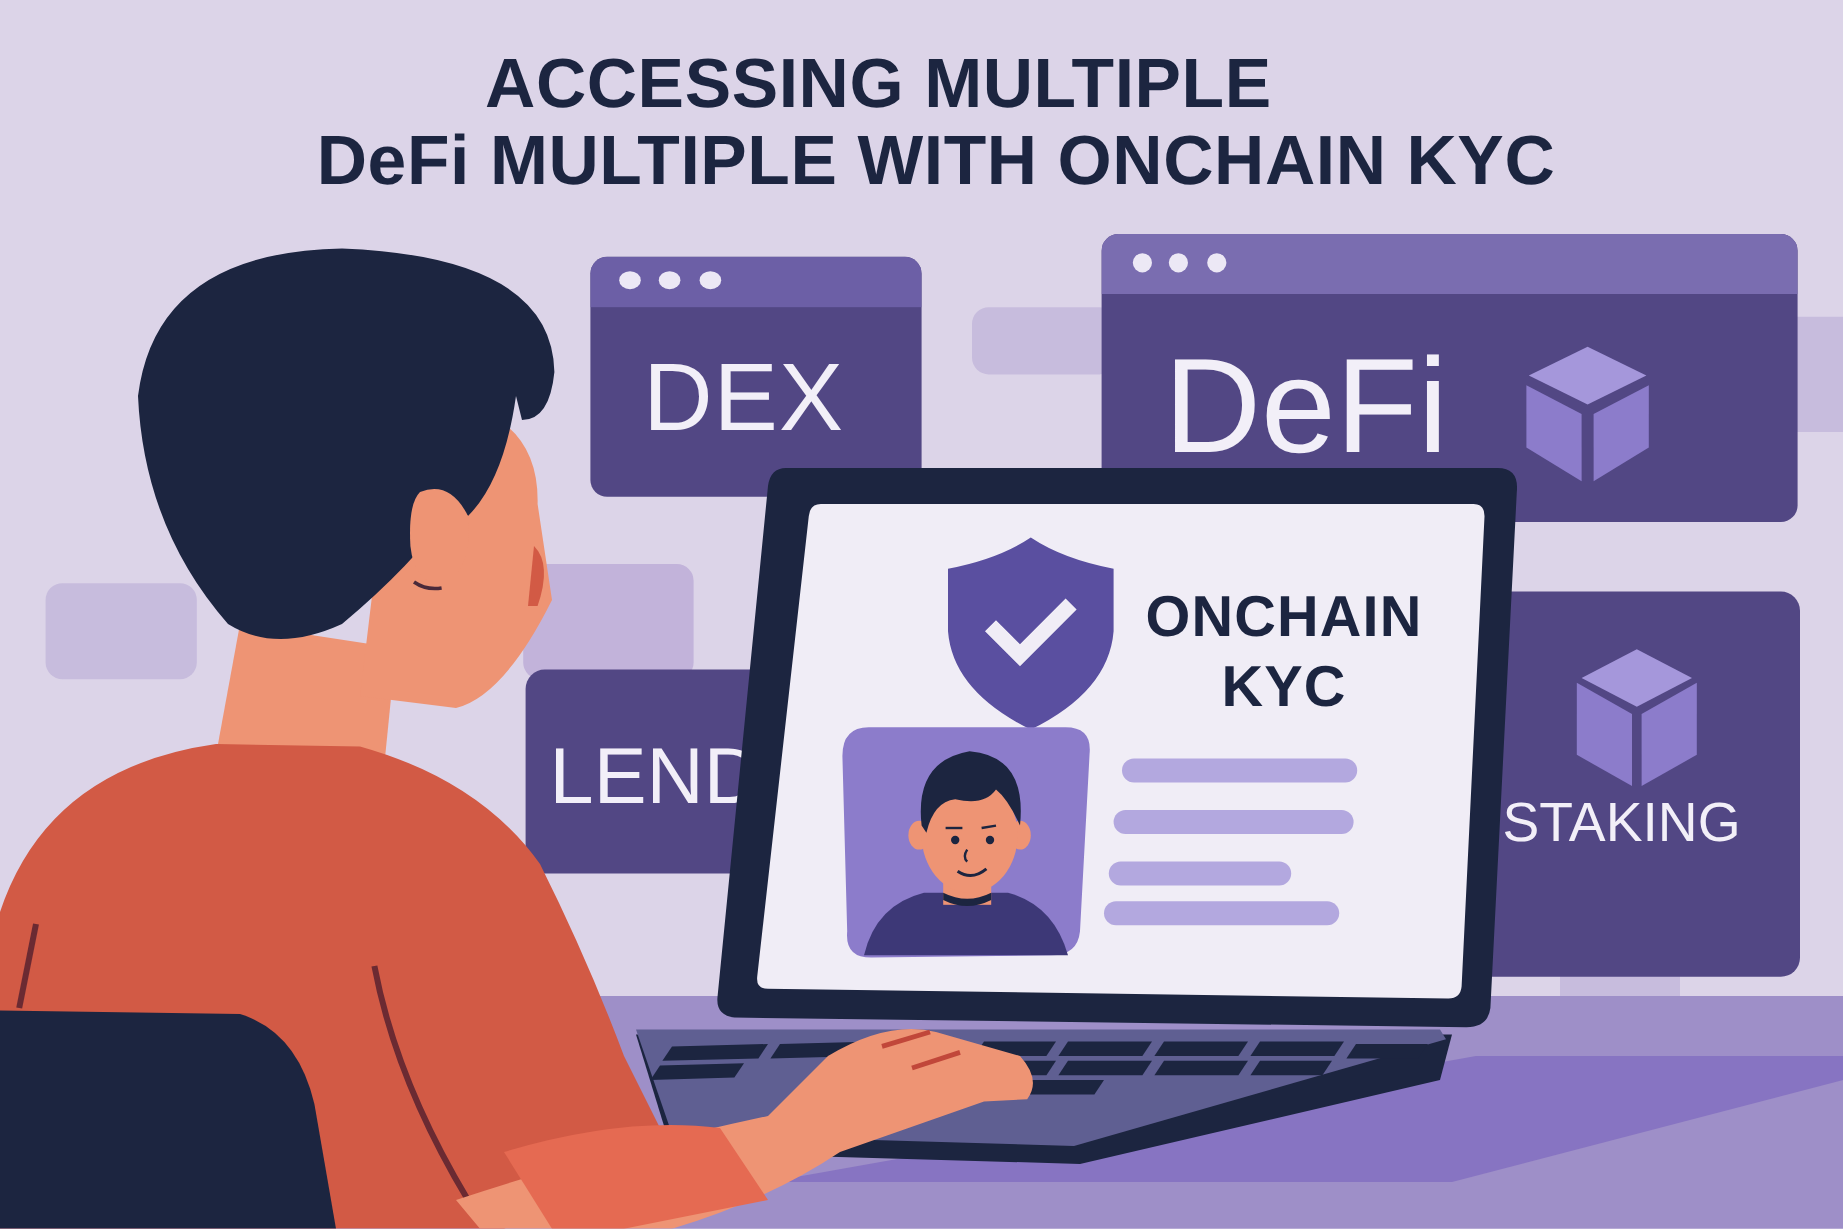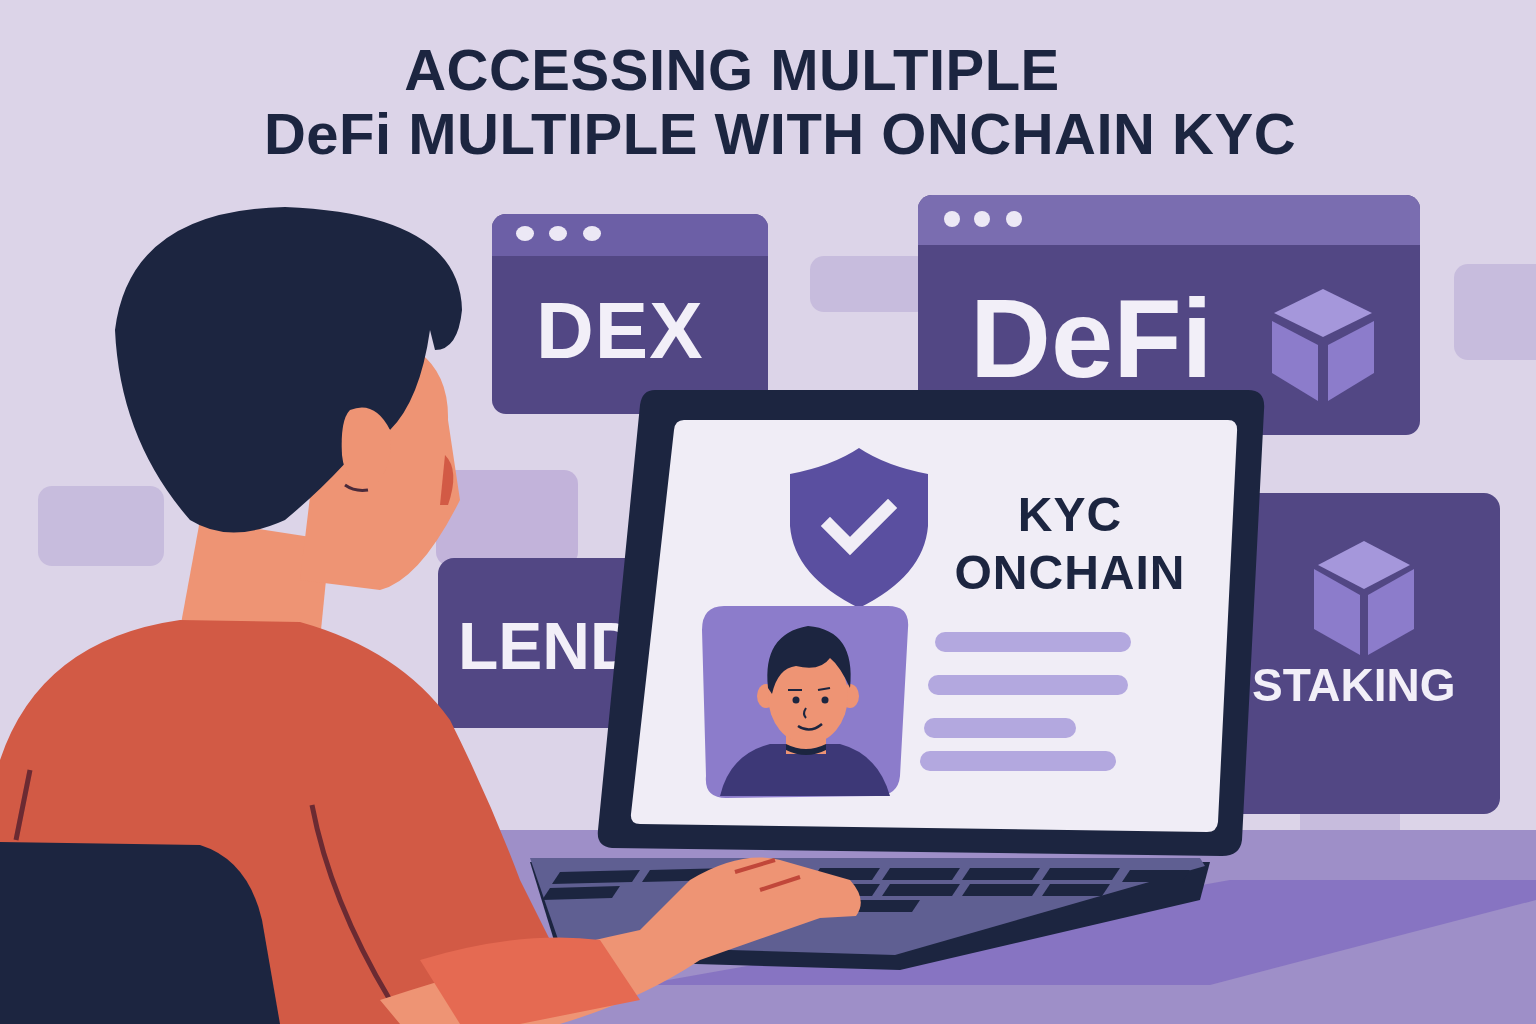--- a/index.html
+++ b/index.html
@@ -17,21 +17,21 @@
       margin-left: 12px;
     }
     .title .l1 { display: block; transform: translateX(-48px); }
     .title .l2 { display: block; }
 
     .ghost { position: absolute; background: #c7bcdd; border-radius: 14px; }
 
     .win { position: absolute; background: #524784; border-radius: 14px; overflow: hidden; }
     .win .bar { height: 42px; background: #6c5fa6; position: relative; }
     .win .dot { position: absolute; top: 12px; width: 18px; height: 15px; border-radius: 50%; background: #ece8f5; }
-    .win .label { position: absolute; color: #f2eff8; font-weight: bold; letter-spacing: 1px; }
+    .win .label { position: absolute; color: #f2eff8; font-weight: normal; letter-spacing: 1px; }
 
     .desk { position: absolute; left: 0; top: 830px; width: 1536px; height: 194px; background: #9e8fc8; }
 
     .screen-text {
       position: absolute; color: #1c2540; font-weight: bold; text-align: center;
       font-size: 48px; line-height: 58px; letter-spacing: 1px;
     }
     .bar-line { position: absolute; height: 20px; background: #b3a8df; border-radius: 10px; }
   </style>
 </head>
@@ -50,21 +50,21 @@
 
 <div class="win" style="left:492px;top:214px;width:276px;height:200px;">
   <div class="bar">
     <span class="dot" style="left:24px;"></span>
     <span class="dot" style="left:57px;"></span>
     <span class="dot" style="left:91px;"></span>
   </div>
   <span class="label" style="left:44px;top:72px;font-size:80px;line-height:90px;">DEX</span>
 </div>
 
-<div class="win" style="left:918px;top:195px;width:502px;height:240px;">
+<div class="win" style="left:918px;top:195px;width:580px;height:240px;">
   <div class="bar" style="height:50px;background:#7a6db0;">
     <span class="dot" style="left:26px;top:16px;width:16px;height:16px;"></span>
     <span class="dot" style="left:56px;top:16px;width:16px;height:16px;"></span>
     <span class="dot" style="left:88px;top:16px;width:16px;height:16px;"></span>
   </div>
   <span class="label" style="left:52px;top:84px;font-size:112px;line-height:120px;letter-spacing:0;">DeFi</span>
   <svg class="abs" style="left:350px;top:90px;" width="110" height="120" viewBox="0 0 110 120">
     <polygon points="55,4 104,28 55,52 6,28" fill="#a597db"></polygon>
     <polygon points="4,36 50,60 50,116 4,88" fill="#8c7ccb"></polygon>
     <polygon points="106,36 60,60 60,116 106,88" fill="#8c7ccb"></polygon>
@@ -115,22 +115,22 @@
 
   <path d="M684,420 L1228,420 Q1238,420 1237,432 L1218,822 Q1217,832 1207,832 L640,824 Q630,824 631,814 L674,430 Q675,420 684,420 Z" fill="#f0edf6"></path>
 </svg>
 
 <svg class="abs" style="left:788px;top:446px;" width="142" height="164" viewBox="0 0 142 164">
   <path d="M71,2 Q98,20 140,28 L140,80 Q136,130 71,162 Q6,130 2,80 L2,28 Q44,20 71,2 Z" fill="#5a4fa0"></path>
   <polyline points="42,80 62,100 100,62" fill="none" stroke="#f0edf6" stroke-width="13" stroke-linecap="square"></polyline>
 </svg>
 
 <div class="screen-text" style="left:940px;top:486px;width:260px;">
+  <span style="display:block;">ONCHAIN</span>
   <span style="display:block;">KYC</span>
-  <span style="display:block;">ONCHAIN</span>
 </div>
 
 <svg class="abs" style="left:700px;top:604px;" width="212" height="196" viewBox="0 0 212 196">
   <path d="M24,2 L188,2 Q210,2 208,24 L200,172 Q198,192 176,192 L26,194 Q4,194 6,172 L2,26 Q2,2 24,2 Z" fill="#8c7ccb"></path>
 
   <path d="M20,192 Q30,150 70,140 L140,140 Q178,150 190,192 Z" fill="#3d3877"></path>
 
   <rect x="86" y="118" width="40" height="32" fill="#ee9474"></rect>
   <path d="M86,140 Q106,150 126,140 L126,146 Q106,156 86,146 Z" fill="#1c2540"></path>
 

